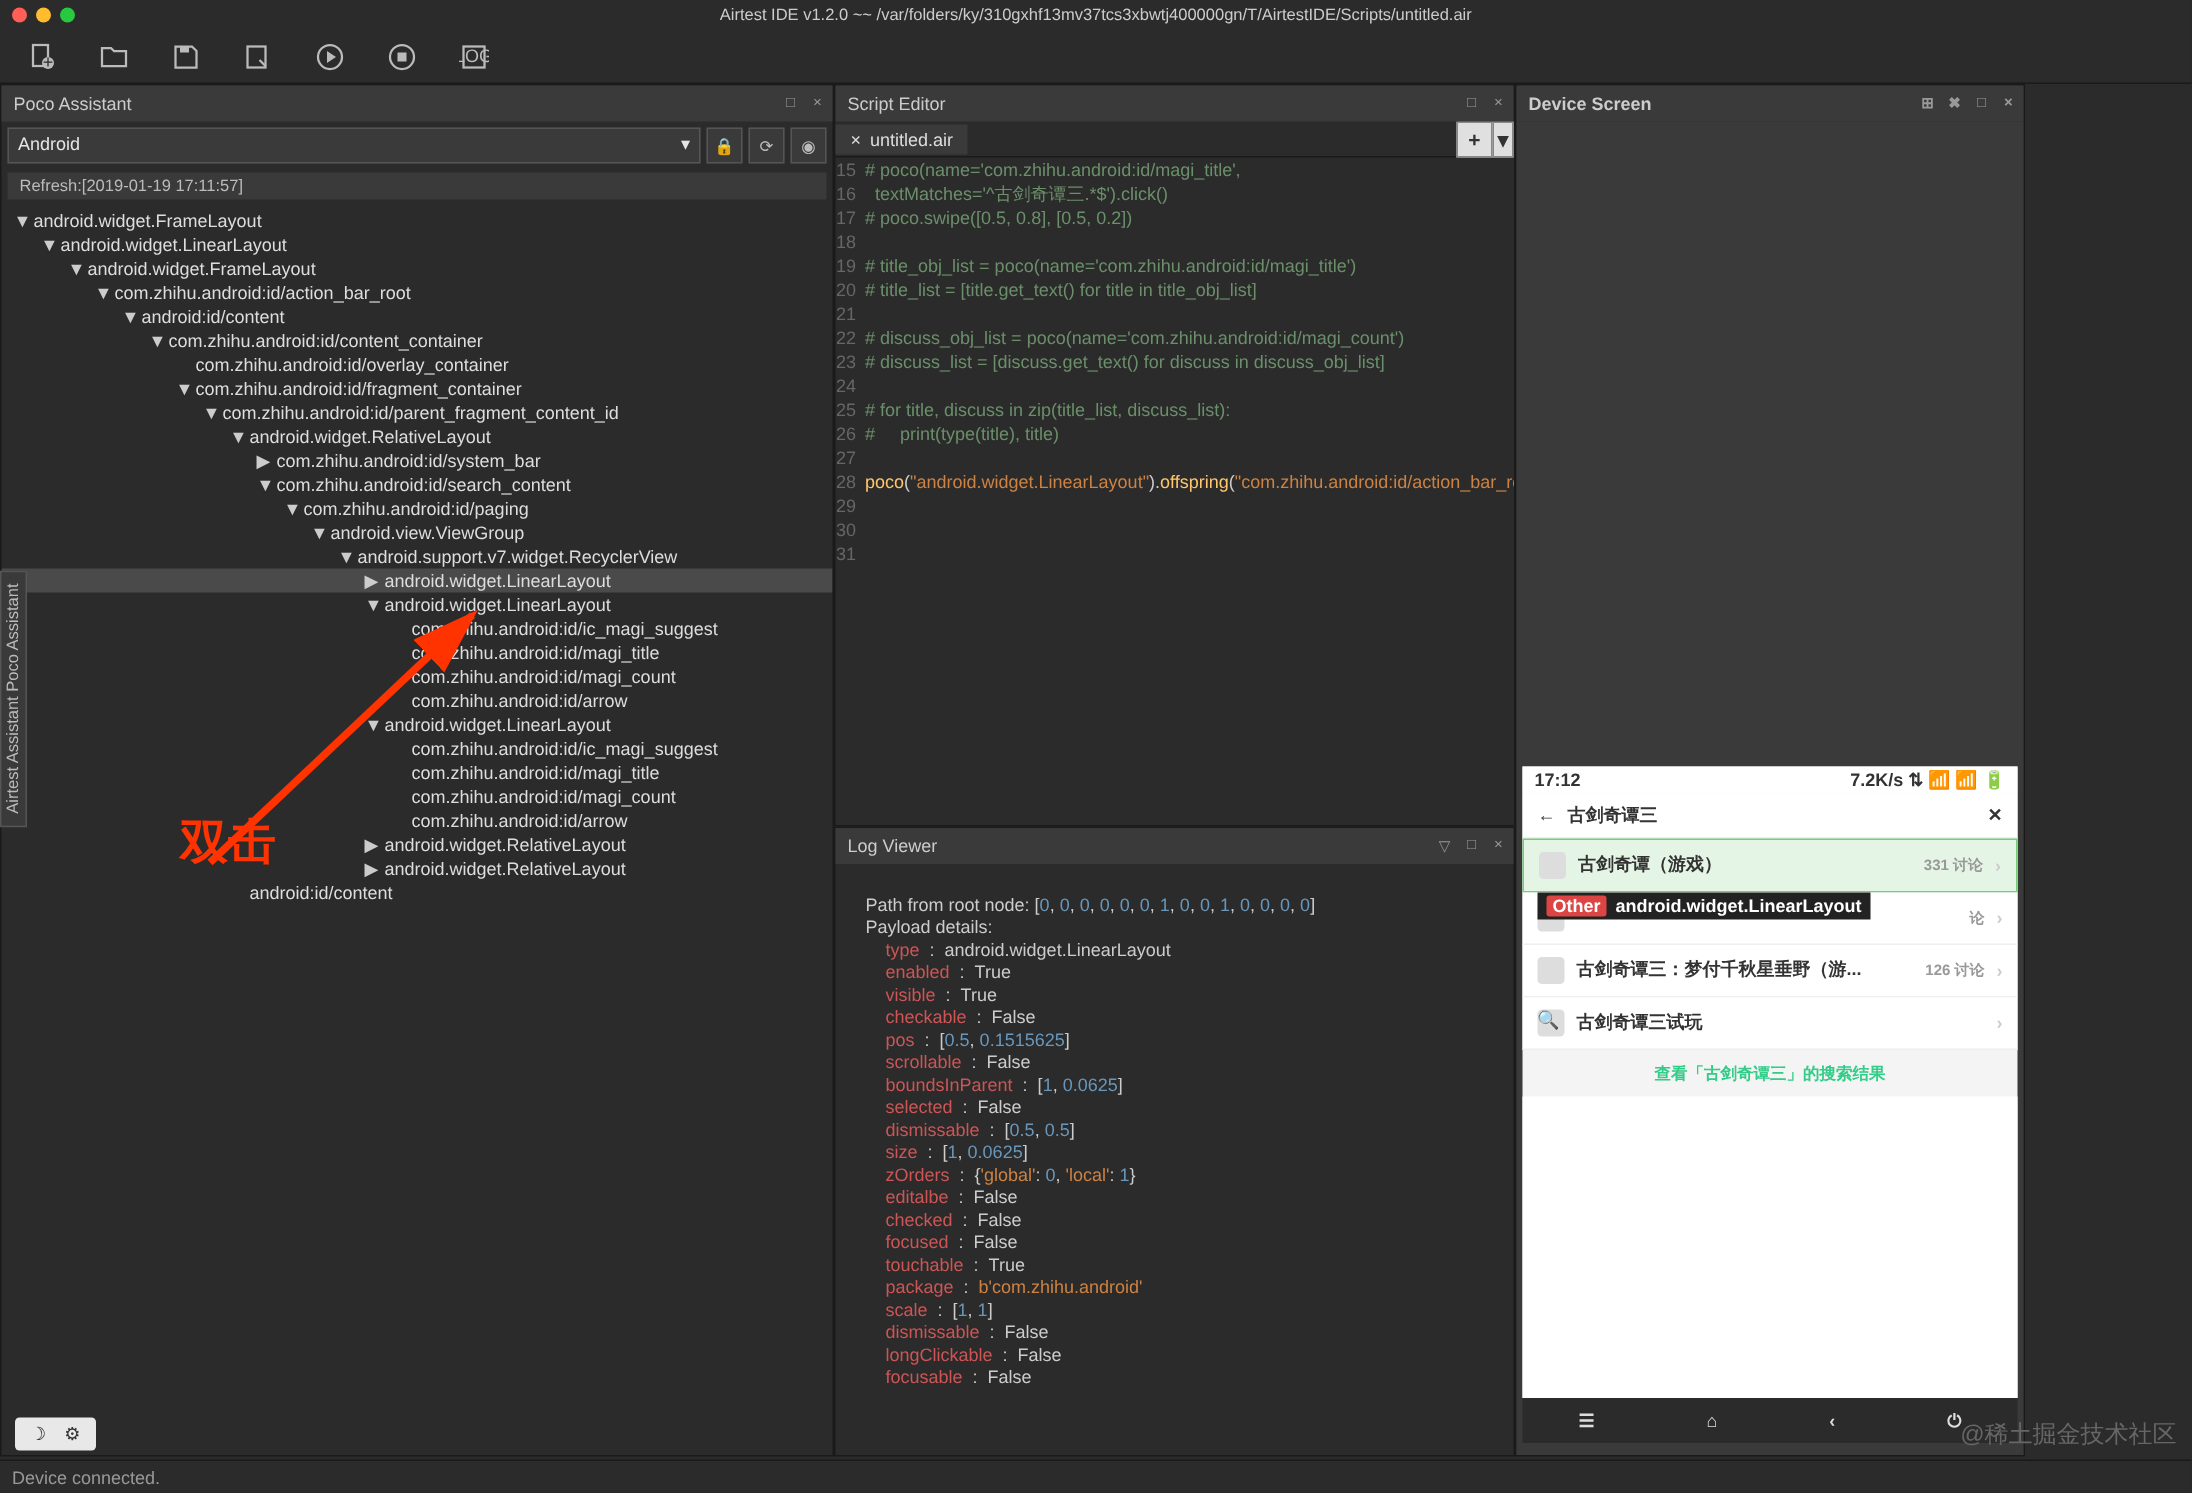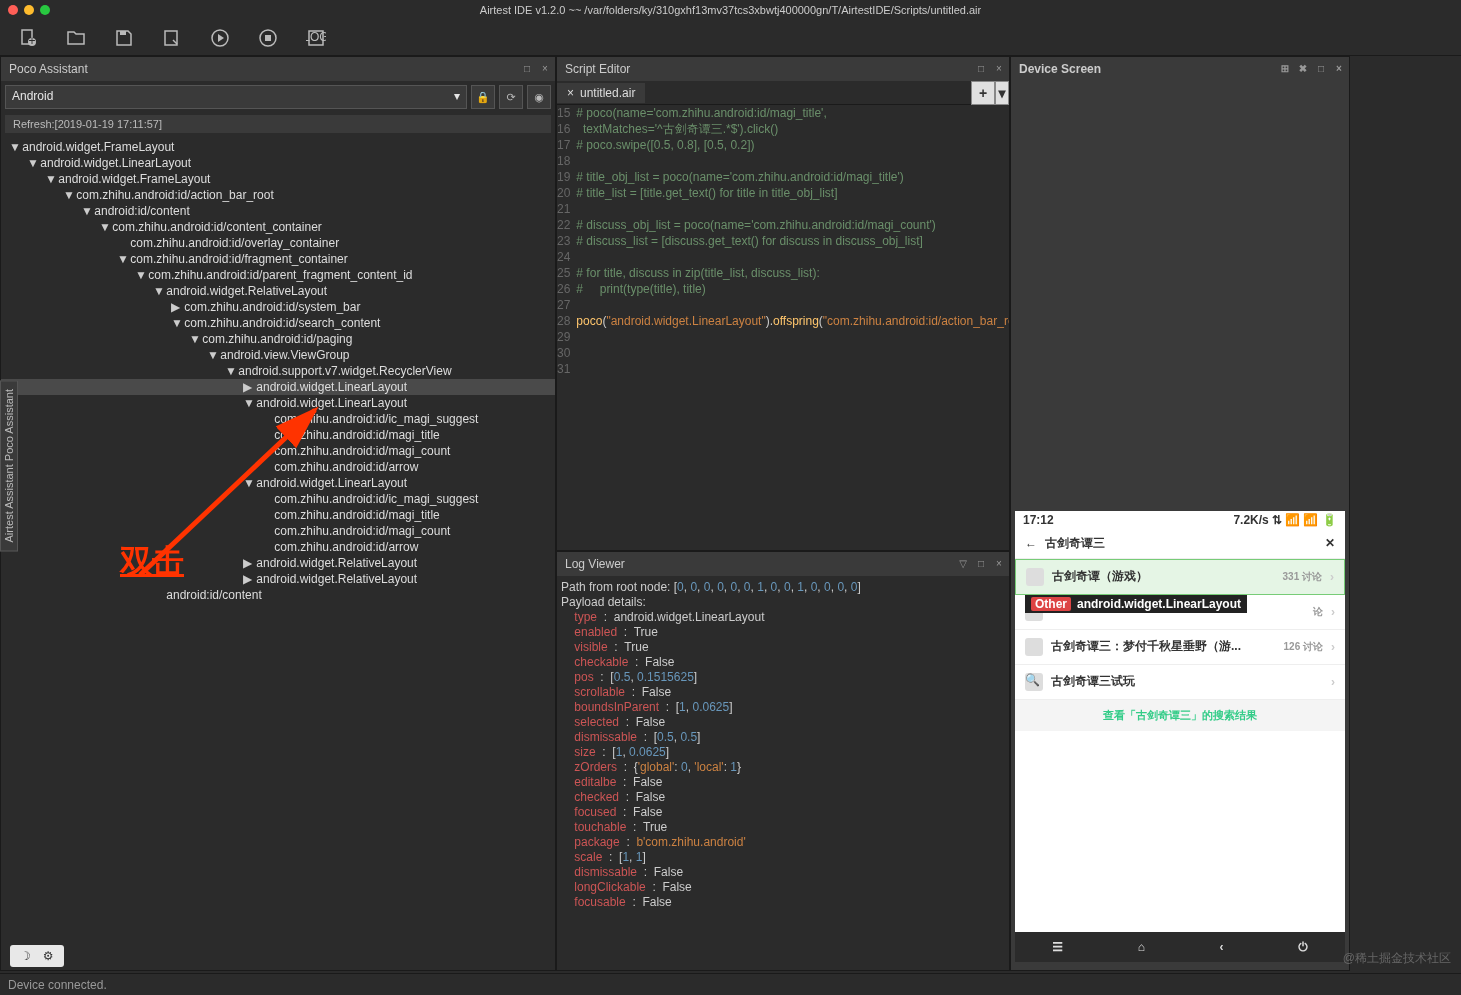--- a/index.html
+++ b/index.html
@@ -31,43 +31,43 @@
 .tab { padding: 3px 10px; background: #3a3a3a; color: #ddd; font-size: 11px; display: flex; gap: 6px; align-items: center; }
 .tab-plus { margin-left: auto; display: flex; }
 .tab-plus .sq { width: 24px; height: 24px; background: #e0e0e0; color: #333; display: flex; align-items: center; justify-content: center; font-size: 14px; font-weight: bold; border: 1px solid #888; }
 .tab-plus .sq.dd { width: 14px; }
 .editor { flex: 1; background: #2b2b2b; font-family: Consolas, monospace; font-size: 12px; overflow: auto; display: flex; }
 .gut { width: 34px; color: #666; text-align: right; padding-right: 6px; user-select: none; line-height: 16px; }
 .code { flex: 1; line-height: 16px; white-space: pre; color: #ccc; }
 .c-cm { color: #6a8f6a; }
 .c-str { color: #cc8242; }
 .c-fn { color: #ffc66d; }
-.log { flex: 1; font-family: Consolas, monospace; font-size: 12px; padding: 4px; overflow: auto; line-height: 15px; }
+.log { flex: 1; font-family: Consolas, monospace; font-size: 12px; padding: 20px; overflow: auto; line-height: 15px; }
 .k-red { color: #cc5555; }
 .k-blue { color: #6897bb; }
 .k-str { color: #cc8242; }
 .device { width: 340px; font-weight: bold; }
 .phone { background: #3a3a3a; flex: 1; display: flex; flex-direction: column; padding: 8px 4px; }
 .phone-scr { background: #f4f4f4; flex: 1; display: flex; flex-direction: column; font-size: 12px; color: #333; }
 .ph-status { display: flex; justify-content: space-between; padding: 2px 8px; background: #fff; font-size: 10px; }
 .ph-search { display: flex; align-items: center; gap: 8px; padding: 6px 10px; background: #fff; border-bottom: 1px solid #eee; }
 .ph-row { display: flex; align-items: center; padding: 8px 10px; border-bottom: 1px solid #eee; background: #fff; gap: 8px; position: relative; }
 .ph-row.hl { background: #e5f5e5; border: 1px solid #7c7; }
 .ph-ic { width: 18px; height: 18px; background: #ddd; border-radius: 3px; }
 .ph-title { flex: 1; color: #333; }
 .ph-count { color: #999; font-size: 10px; }
 .tooltip { position: absolute; top: 0; left: 10px; background: #222; color: #fff; padding: 2px 6px; font-size: 10px; display: flex; gap: 6px; z-index: 5; }
 .tooltip .oth { background: #d44; padding: 0 4px; border-radius: 2px; }
 .ph-link { text-align: center; color: #3c8; font-size: 11px; padding: 8px; }
 .ph-nav { background: #2b2b2b; display: flex; justify-content: space-around; padding: 8px 0; color: #ddd; }
 .status-bar { position: absolute; bottom: 0; left: 0; right: 0; height: 22px; background: #2b2b2b; border-top: 1px solid #1a1a1a; display: flex; align-items: center; padding: 0 8px; font-size: 11px; color: #999; }
 .corner-btns { position: absolute; left: 10px; bottom: 28px; display: flex; gap: 12px; background: #e8e8e8; padding: 4px 10px; border-radius: 3px; color: #333; }
 .annot-arrow { position: absolute; pointer-events: none; }
-.annot-text { position: absolute; color: #ff3300; font-size: 32px; font-weight: bold; text-decoration: underline; }
-.watermark { position: absolute; right: 10px; bottom: 28px; color: #666; font-size: 12px; }
+.annot-text { position: absolute; color: #ff3300; font-size: 32px; font-weight: bold; }
+.watermark { position: absolute; right: 10px; bottom: 28px; color: #666; font-size: 16px; }
 </style>
 </head>
 <body>
 
 <div class="mac-bar">
   <div class="mac-dots">
     <div class="mac-dot red"></div>
     <div class="mac-dot yellow"></div>
     <div class="mac-dot green"></div>
   </div>

